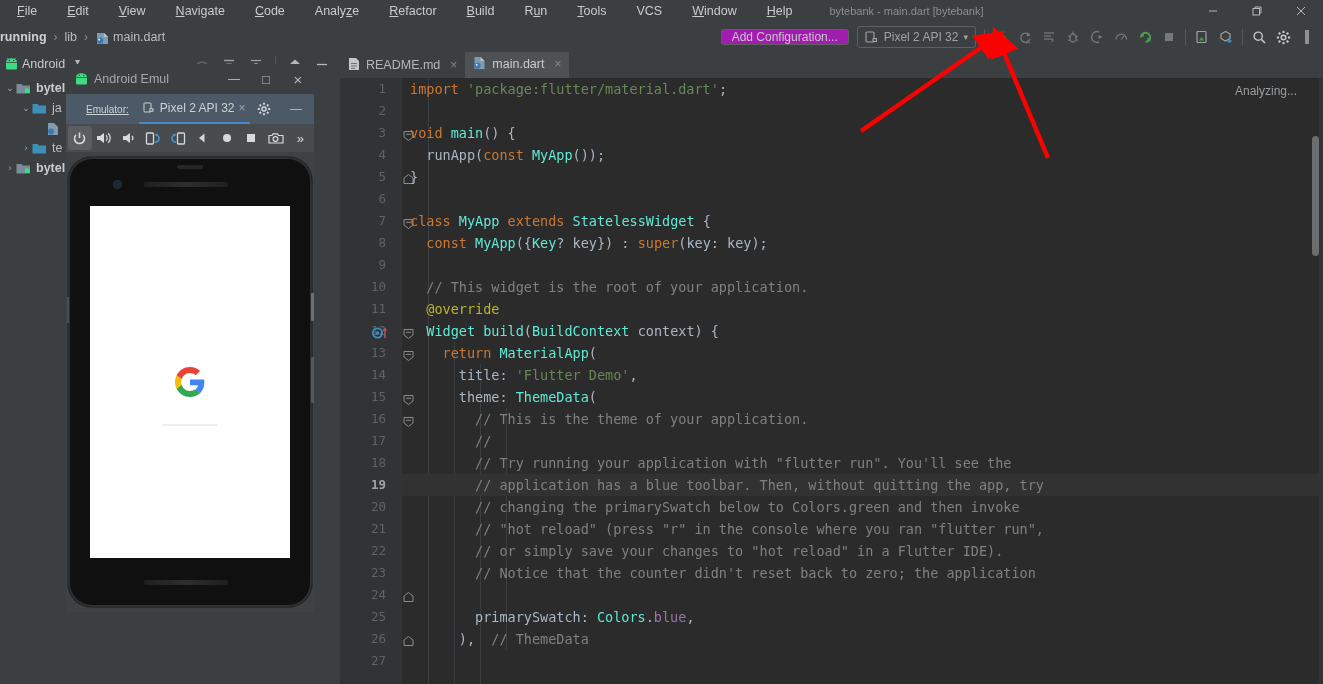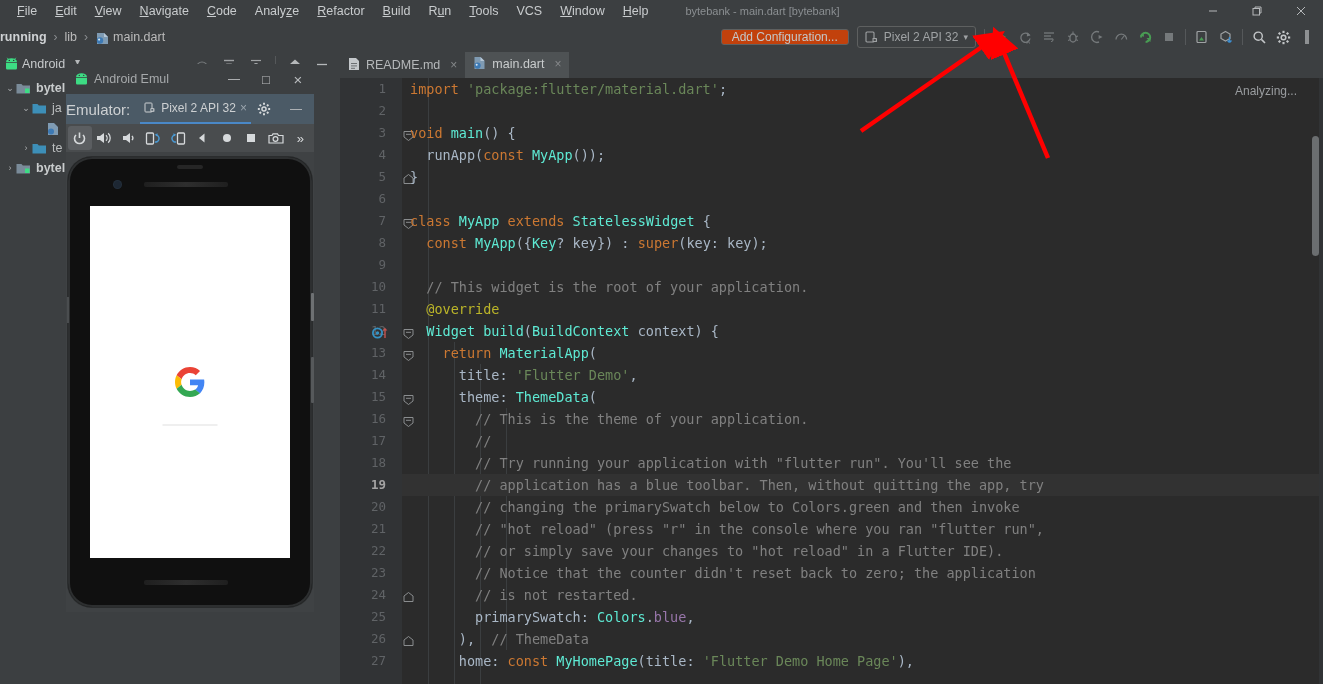--- a/index.html
+++ b/index.html
@@ -9,21 +9,21 @@
     font-family: "Liberation Sans", sans-serif;
     overflow: hidden;
   }
   .app { position: relative; width: 1323px; height: 684px; background: #3c3f41; }
 
   
   .titlebar {
     position: absolute; left:0; top:0; width:1323px; height:22px;
     background:#3c3f41; display:flex; align-items:center;
   }
-  .menu { display:flex; align-items:center; padding-left:8px; gap:0px; }
+  .menu { display:flex; align-items:center; padding-left:8px; gap:12px; }
   .menu-item {
     font-size:12.5px; color:#c9ccce; padding:2px 9px; white-space:nowrap; line-height:14px;
   }
   .menu-item u { text-decoration: underline; }
   .win-title {
     font-size:11px; color:#8b8f92; margin-left:28px; white-space:nowrap;
   }
   .win-ctrls { position:absolute; right:0; top:0; height:22px; display:flex; align-items:center; }
   .win-btn { width:44px; height:22px; display:flex; align-items:center; justify-content:center; color:#b5b8ba; }
   .win-btn svg { display:block; }
@@ -34,21 +34,21 @@
     background:#3c3f41; display:flex; align-items:center;
   }
   .crumbs { display:flex; align-items:center; padding-left:0px; gap:0; }
   .crumb { font-size:12.5px; color:#bbbbbb; white-space:nowrap; }
   .crumb.bold { font-weight:bold; color:#cfd2d4; }
   .crumb-sep { color:#8a8d90; font-size:12px; padding:0 7px; }
   .crumb-ico { display:inline-block; width:14px; height:15px; margin-right:4px; vertical-align:-3px; }
 
   .nav-right { position:absolute; right:4px; top:0; height:30px; display:flex; align-items:center; gap:0; }
   .addcfg {
-    height:16px; border:1px solid #5e6060; border-radius:3px; background:#c2410c;
+    height:16px; border:1px solid #5e6060; border-radius:3px; background:#a21caf;
     color:#c4c7c9; font-size:12px; padding:0 10px; display:flex; align-items:center; white-space:nowrap;
   }
   .devsel {
     height:22px; margin-left:8px; border:1px solid #5e6060; border-radius:3px; background:#3c3f41;
     color:#9fa2a4; font-size:12px; padding:0 7px; display:flex; align-items:center; gap:5px; white-space:nowrap;
   }
   .tb-ico { width:24px; height:26px; display:flex; align-items:center; justify-content:center; }
   .tb-sep { width:1px; height:16px; background:#55585a; margin:0 4px; }
 
   
@@ -69,21 +69,21 @@
   .folder-ico { width:15px; height:13px; margin-right:5px; flex:0 0 auto;}
   .tree-label.bold { font-weight:bold; color:#c9cccd; }
 
   
   .emuwin { position:absolute; left:66px; top:64px; width:248px; height:548px; background:#393c3e; }
   .emu-title { height:30px; display:flex; align-items:center; background:#3c3f41; position:relative;}
   .emu-title-text { font-size:12.5px; color:#a6a9ab; margin-left:28px; }
   .emu-title-ctrls { position:absolute; right:0; top:0; height:30px; display:flex; align-items:center;}
   .emu-tc { width:32px; height:30px; display:flex; align-items:center; justify-content:center; color:#b9bcbe; }
   .emu-tabbar { height:30px; background:#4b5a66; display:flex; align-items:center; position:relative; }
-  .emu-tabbar .lbl { font-size:15px; color:#cdd0d2; margin-left:0; }
+  .emu-tabbar .lbl { font-size:10px; color:#cdd0d2; margin-left:20px;text-decoration:underline; }
   .emu-tab {
     margin-left:10px; height:30px; display:flex; align-items:center; gap:4px;
     font-size:12px; color:#cdd0d2; border-bottom:2px solid #4a88c7; padding:0 4px;
   }
   .emu-tabbar-right { position:absolute; right:2px; top:0; height:30px; display:flex; align-items:center; }
   .emu-toolbar { height:28px; background:#494c4e; display:flex; align-items:center; padding:0 2px; gap:1px;}
   .emu-tb-btn { width:24px; height:24px; display:flex; align-items:center; justify-content:center; }
   .emu-tb-btn.sel { background:#5b5e61; border-radius:3px; }
   .emu-stage { position:relative; height:460px; background:#3f4244; }
 
@@ -720,36 +720,34 @@
           </div>
           <div class="cl">
             <div class="ln">23</div>
             <div class="src"><span class="plain">        </span><span class="cmt">// Notice that the counter didn't reset back to zero; the application</span></div>
           </div>
           <div class="cl">
             <div class="ln">24</div>
             <div class="fold"><svg width="11" height="11" viewBox="0 0 11 11">
                 <path d="M1 9.5 h9 V4 L5.5 0.5 L1 4 Z" fill="none" stroke="#8a8d8f" stroke-width="1"></path>
               </svg></div>
-            <div class="src"><span class="plain">        </span><span class="cmt">// is not restarted.</span></div>
           </div>
           <div class="cl">
             <div class="ln">25</div>
             <div class="src"><span class="plain">        primarySwatch: </span><span class="typ">Colors</span><span class="plain">.</span><span class="fld">blue</span><span class="plain">,</span></div>
           </div>
           <div class="cl">
             <div class="ln">26</div>
             <div class="fold"><svg width="11" height="11" viewBox="0 0 11 11">
                 <path d="M1 9.5 h9 V4 L5.5 0.5 L1 4 Z" fill="none" stroke="#8a8d8f" stroke-width="1"></path>
               </svg></div>
             <div class="src"><span class="plain">      ),  </span><span class="cmt">// ThemeData</span></div>
           </div>
           <div class="cl">
             <div class="ln">27</div>
-            <div class="src"><span class="plain">      home: </span><span class="kw">const</span><span class="plain"> </span><span class="typ">MyHomePage</span><span class="plain">(title: </span><span class="str">'Flutter Demo Home Page'</span><span class="plain">),</span></div>
           </div>
         </div>
 
       <div class="right-edge"></div>
       <div class="vscroll"></div>
     </div>
 
     <div class="analyzing">Analyzing...</div>
   </div>
 

